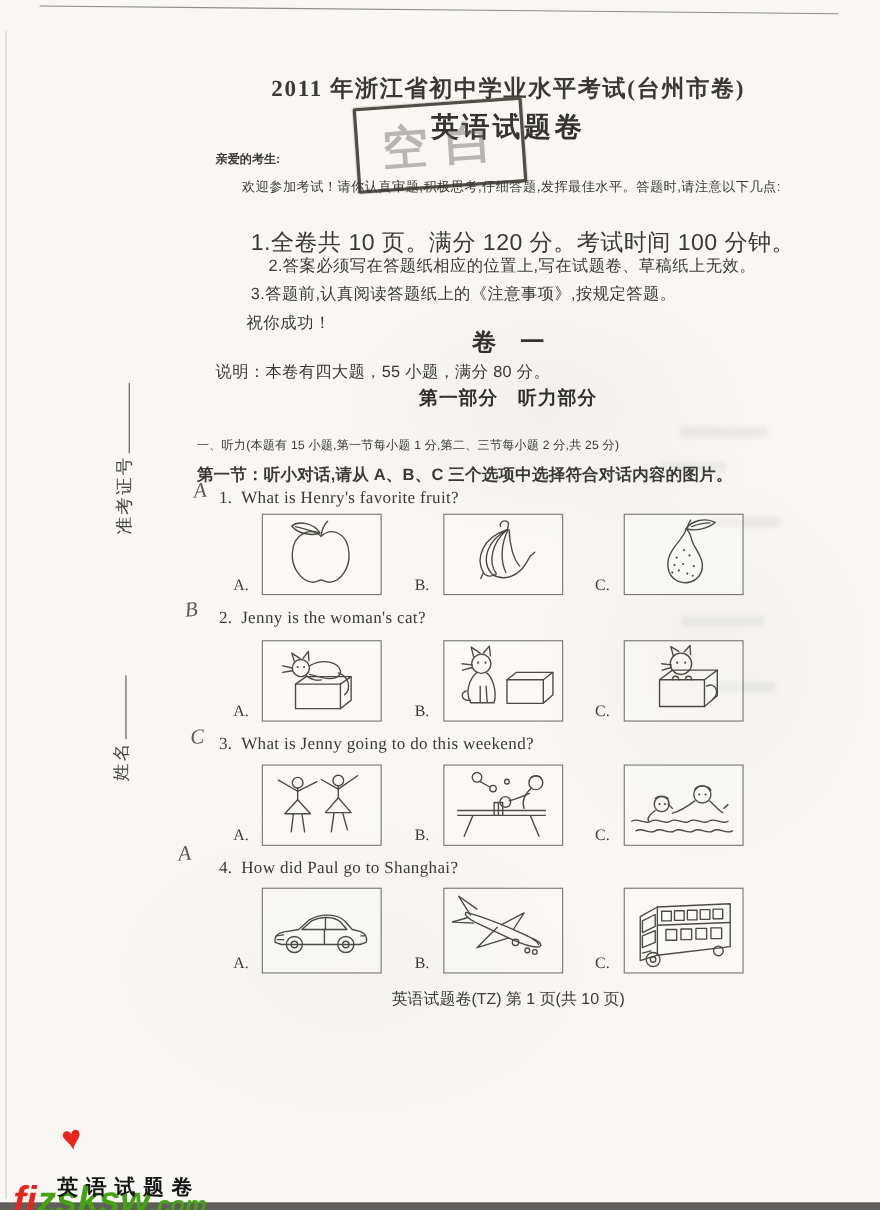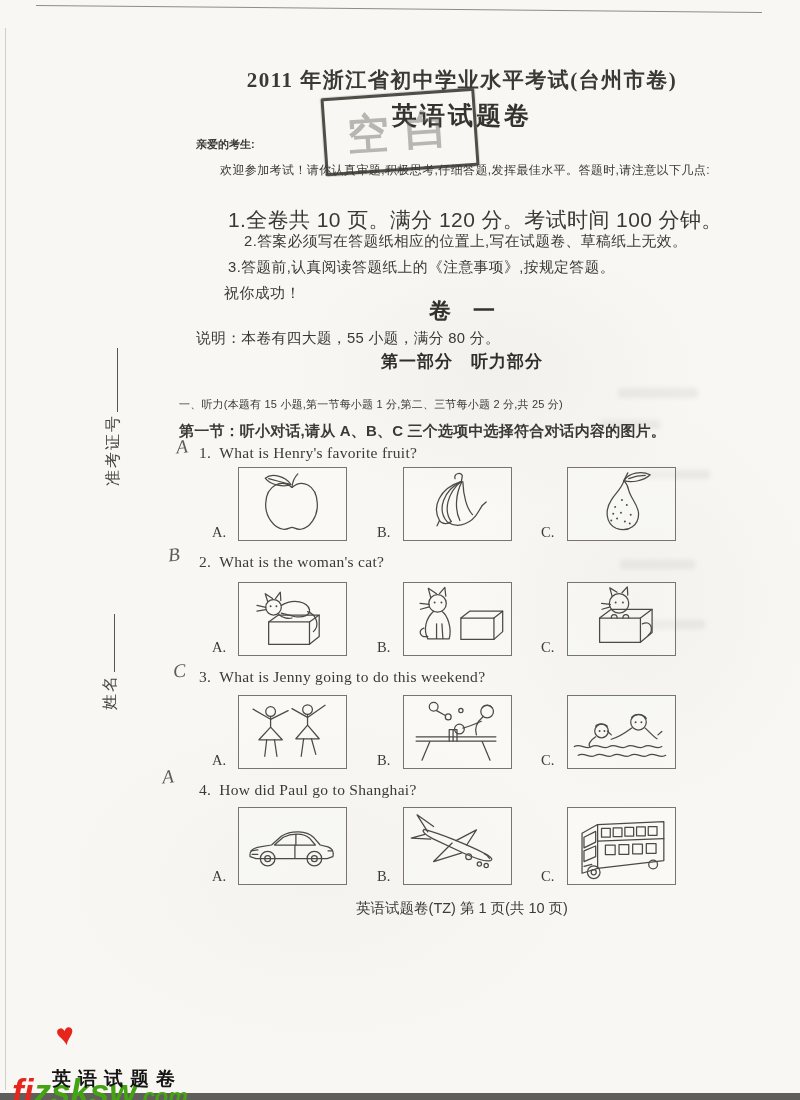--- a/index.html
+++ b/index.html
@@ -150,21 +150,21 @@
           <circle class="dot" cx="46" cy="47" r="1"></circle>
             <circle class="dot" cx="55" cy="33" r="1"></circle>
           <circle class="dot" cx="63" cy="57" r="1"></circle>
             <circle class="dot" cx="44" cy="54" r="1"></circle>
         </svg>
       </span>
     </div>
   </div>
 
   <div class="hand" style="left:168px;top:544px">B</div>
-  <div class="abs qtext" style="left:199px;top:553px"><span class="qnum">2.</span><span>What is the woman's cat?</span></div>
+  <div class="abs qtext" style="left:199px;top:553px"><span class="qnum">2.</span><span>Jenny is the woman's cat?</span></div>
   <div class="abs" style="left:0;top:582px;width:800px;height:80px">
     <div class="opt" style="left:212px">
       <span class="olabel">A.</span>
       <span class="obox">
         <svg class="draw" viewBox="0 0 107 72">
           <path class="st" d="M30 40 L72 40 L72 63 L30 63 Z"></path>
           <path class="st" d="M30 40 L40 33 L82 33 L72 40"></path>
           <path class="st" d="M82 33 L82 55 L72 63"></path>
           <circle class="st" cx="35" cy="25" r="8"></circle>
           <path class="st" d="M29 19 L26.5 11 L34 16"></path>

